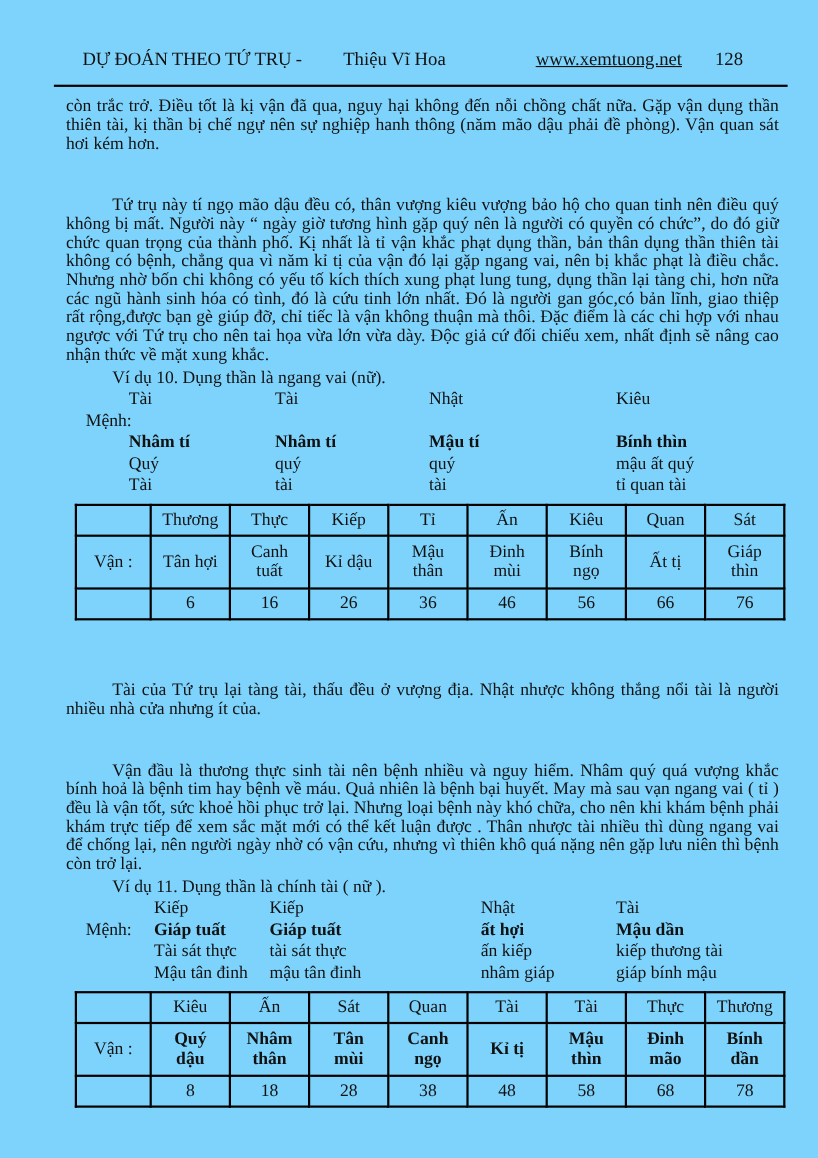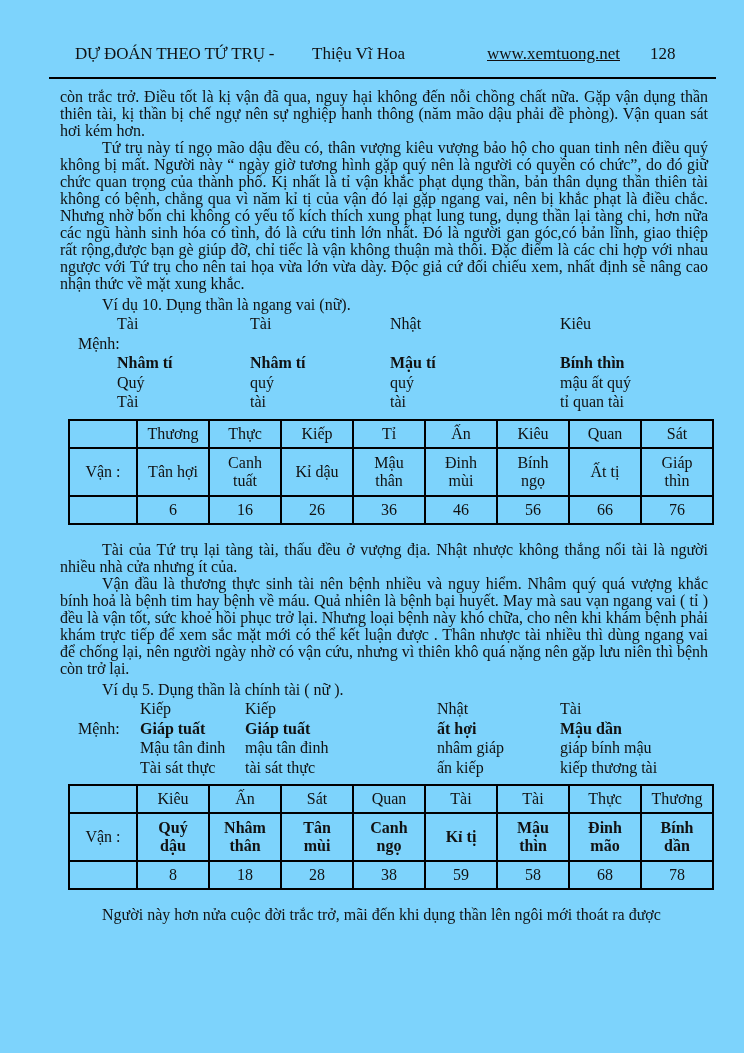--- a/index.html
+++ b/index.html
@@ -15,21 +15,21 @@
   .hdr .title   { left:75px;  letter-spacing:-0.2px; }
   .hdr .author  { left:312px; }
   .hdr .site    { left:487px; text-decoration:underline; color:#111;text-align:center; }
   .hdr .pageno  { left:650px; }
   .hdr-rule { position:absolute; top:77px; left:49px; width:667px; border-top:2px solid #000; }
   
   .content { position:absolute; top:88px; left:60px; width:648px; }
   .para {
     margin:0; font-size:16px; line-height:17px; text-align:justify;
   }
-  .indent { text-indent:42px; }
+  .indent { text-indent:42px;margin-top:39px; }
   .exhead { margin:3px 0 0 0; font-size:16px; line-height:19.4px; text-indent:42px; }
   .exhead b { font-weight:normal; }
   
   .pillars { position:relative; margin-top:1px; }
   .prow { position:relative; height:19.5px; font-size:16px; }
   .prow span { position:absolute; top:0; white-space:nowrap; }
   .prow .menh { left:18px; }
   .bold span { font-weight:bold; }
   .ex10 .c1 { left:57px; }  .ex10 .c2 { left:190px; } .ex10 .c3 { left:330px; } .ex10 .c4 { left:500px; }
   .ex11 .c1 { left:80px; }  .ex11 .c2 { left:185px; } .ex11 .c3 { left:377px; } .ex11 .c4 { left:500px; }
@@ -150,47 +150,47 @@
         <td>66</td>
         <td>76</td>
       </tr>
     </tbody>
       </table>
 
     <div class="sp16"></div>
     <p class="para indent">Tài của Tứ trụ lại tàng tài, thấu đều ở  vượng địa. Nhật nhược không thắng nổi tài là người nhiều nhà cửa nhưng ít của.</p>
     <p class="para indent">Vận đầu là thương thực sinh tài nên bệnh nhiều và nguy hiểm. Nhâm quý quá vượng khắc bính hoả là bệnh  tim hay bệnh về máu. Quả nhiên là bệnh bại huyết. May mà sau vạn ngang vai ( tỉ ) đều là vận tốt, sức khoẻ hồi phục trở lại. Nhưng loại bệnh này khó chữa, cho nên  khi khám bệnh phải khám trực tiếp để xem sắc mặt mới có thể kết luận được . Thân nhược tài nhiều thì dùng ngang vai để chống lại, nên người ngày nhờ có vận cứu, nhưng vì thiên khô quá nặng nên gặp lưu niên thì bệnh còn trở lại.</p>
 
-    <p class="exhead"><b>Ví dụ 5.</b><span>  Dụng thần là chính tài ( nữ ).</span></p>
+    <p class="exhead"><b>Ví dụ 11.</b><span>  Dụng thần là chính tài ( nữ ).</span></p>
 
     <div class="pillars ex11">
       <div class="prow">
         <span class="c1">Kiếp</span>
         <span class="c2">Kiếp</span>
         <span class="c3">Nhật</span>
         <span class="c4">Tài</span>
       </div>
       <div class="prow bold">
         <span class="menh" style="font-weight:normal">Mệnh:</span>
         <span class="c1">Giáp tuất</span>
         <span class="c2">Giáp tuất</span>
         <span class="c3">ất hợi</span>
         <span class="c4">Mậu dần</span>
       </div>
       <div class="prow">
+        <span class="c1">Tài sát thực</span>
+        <span class="c2">tài sát thực</span>
+        <span class="c3">ấn kiếp</span>
+        <span class="c4">kiếp thương tài</span>
+      </div>
+      <div class="prow">
         <span class="c1">Mậu tân đinh</span>
         <span class="c2">mậu tân đinh</span>
         <span class="c3">nhâm giáp</span>
         <span class="c4">giáp bính mậu</span>
-      </div>
-      <div class="prow">
-        <span class="c1">Tài sát thực</span>
-        <span class="c2">tài sát thực</span>
-        <span class="c3">ấn kiếp</span>
-        <span class="c4">kiếp thương tài</span>
       </div>
     </div>
 
     <table class="van">
       <colgroup>
         <col style="width:68px">
           <col style="width:72px">
           <col style="width:72px">
           <col style="width:72px">
         <col style="width:72px">
@@ -228,21 +228,21 @@
 mão</td>
         <td>Bính
 dần</td>
       </tr>
       <tr class="arow">
         <td></td>
         <td>8</td>
         <td>18</td>
         <td>28</td>
         <td>38</td>
-        <td>59</td>
+        <td>48</td>
         <td>58</td>
         <td>68</td>
         <td>78</td>
       </tr>
     </tbody>
       </table>
 
     <div class="sp16"></div>
     <p class="para indent">Người này hơn nửa cuộc đời trắc trở, mãi đến khi dụng thần lên ngôi mới thoát ra được</p>
 

